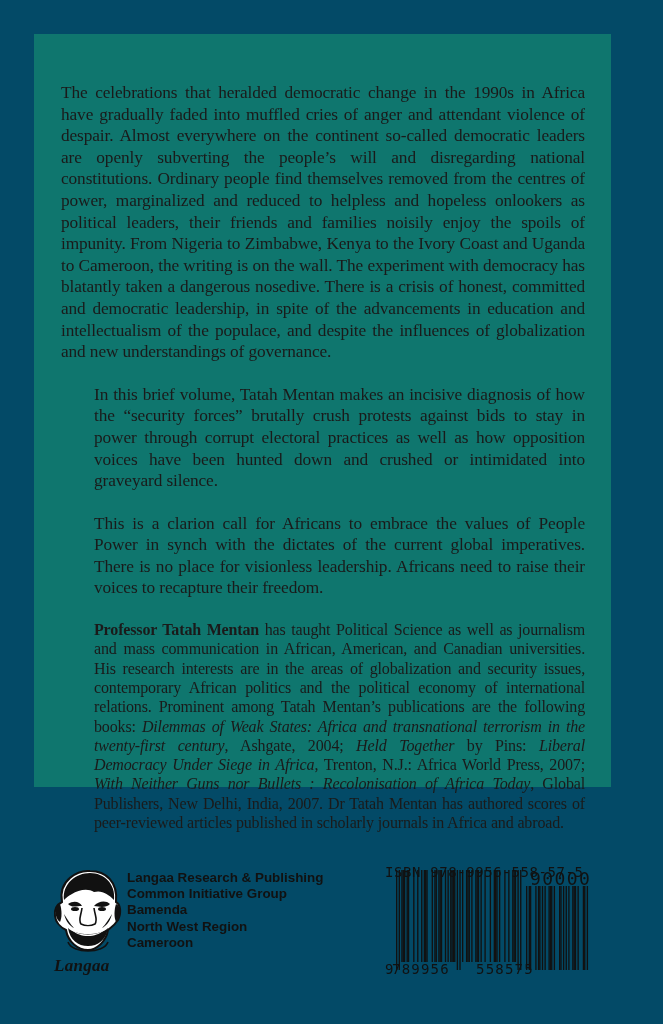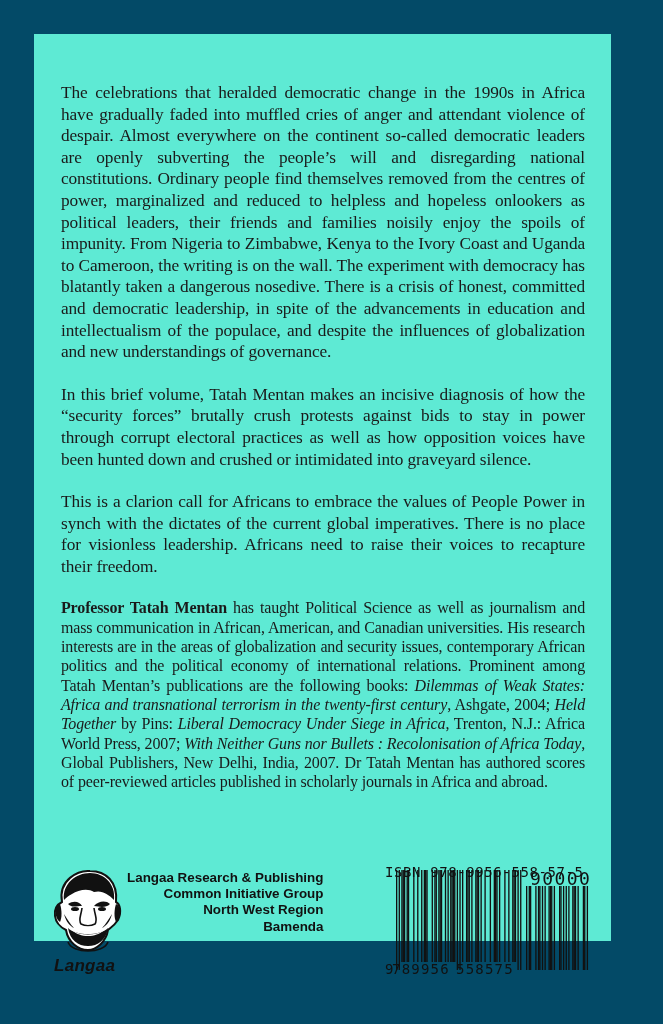--- a/index.html
+++ b/index.html
@@ -7,36 +7,36 @@
       width: 663px; height: 1024px;
       background: #034a67;
       position: relative;
       overflow: hidden;
       font-family: "Liberation Serif", "DejaVu Serif", serif;
       color: #1a1a1a;
     }
     .panel {
       position: absolute;
       left: 34px; top: 34px;
-      width: 577px; height: 907px;
-      background: #5eead4;
+      width: 577px; height: 753px;
+      background: #0f766e;
     }
     .text-block {
       position: absolute;
       left: 27px; top: 48px;
       width: 524px;
     }
     .para {
       margin: 0;
       font-size: 17.3px;
       line-height: 21.6px;
       text-align: justify;
       letter-spacing: -0.1px;
     }
-    .para + .para { margin-top: 21px; }
+    .para + .para { margin-top: 21px; margin-left: 33px; }
     .para.bio {
       font-size: 16px;
       line-height: 19.3px;
       letter-spacing: -0.15px;
     }
     .para .bold { font-weight: bold; }
     .para .ital { font-style: italic; }
 
     .publisher {
       position: absolute;
@@ -45,37 +45,37 @@
     }
     .logo {
       position: absolute;
       left: 0; top: 4px;
       width: 78px; height: 112px;
     }
     .logo svg { display: block; }
     .logo-word {
       position: absolute;
       left: 6px; top: 92px;
-      font-family: Liberation Sans, sans-serif;
+      font-family: Liberation Serif, serif;
       font-style: italic;
       font-weight: bold;
       font-size: 17px;
       color: #111;
       letter-spacing: 0.3px;
     }
     .address {
       position: absolute;
       left: 79px; top: 10px;
       font-family: "Liberation Sans", "DejaVu Sans", sans-serif;
       font-weight: bold;
       font-size: 13.4px;
       line-height: 16.2px;
       color: #111;
     }
-    .address div { white-space: nowrap; text-align: right; }
+    .address div { white-space: nowrap; }
 
     .barcode {
       position: absolute;
       left: 350px; top: 816px;
       width: 210px; height: 130px;
     }
     .isbn-label {
       position: absolute;
       left: 1px; top: 14px;
       font-family: "DejaVu Sans Mono", "Liberation Mono", monospace;
@@ -139,22 +139,23 @@
         <path d="M20 64 C28 72 52 72 60 64 C58 76 50 82 40 82 C30 82 22 76 20 64 Z" fill="#111"></path>
         <path d="M24 66 C32 72 48 72 56 66 C52 70 46 72 40 72 C34 72 28 70 24 66 Z" fill="#fff"></path>
 
         <path d="M20 78 C24 90 56 90 60 78" fill="none" stroke="#111" stroke-width="1.6"></path>
       </svg>
       <div class="logo-word">Langaa</div>
     </div>
     <div class="address">
       <div>Langaa Research &amp; Publishing</div>
       <div>Common Initiative Group</div>
+      <div>Bamenda</div>
       <div>North West Region</div>
-      <div>Bamenda</div>
+      <div>Cameroon</div>
     </div>
   </div>
 
   <div class="barcode">
     <div class="isbn-label">ISBN 978-9956-558-57-5</div>
     <svg class="bars-svg" width="210" height="130">
       <g id="main-bars">
           <rect x="12" y="20" width="1.32" height="100" fill="#111"></rect>
           <rect x="14.64" y="20" width="1.32" height="100" fill="#111"></rect>
           <rect x="17.28" y="20" width="1.32" height="92" fill="#111"></rect>
@@ -229,16 +230,16 @@
           <rect x="193.48000000000002" y="36" width="1.32" height="84" fill="#111"></rect>
           <rect x="198.76" y="36" width="1.32" height="84" fill="#111"></rect>
           <rect x="200.08" y="36" width="1.32" height="84" fill="#111"></rect>
           <rect x="202.72" y="36" width="1.32" height="84" fill="#111"></rect>
         </g>
     </svg>
     <div class="addon-digits">90000</div>
     <div class="human-digits">
       <span style="left:1px">9</span>
       <span style="left:8px; letter-spacing:1.2px">789956</span>
-      <span style="left:72px; letter-spacing:1.2px">558575</span>
+      <span style="left:92px; letter-spacing:1.2px">558575</span>
     </div>
   </div>
 </div>
 
 </body></html>

